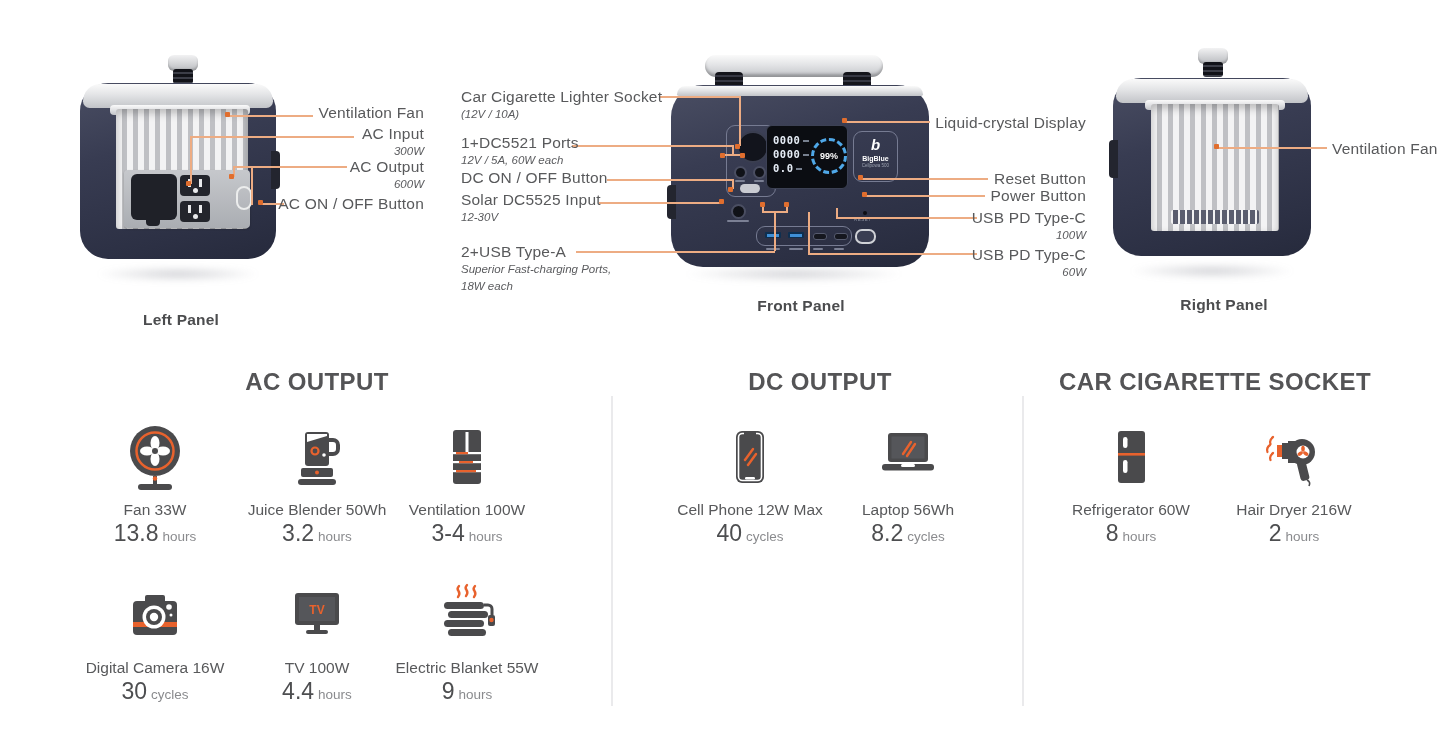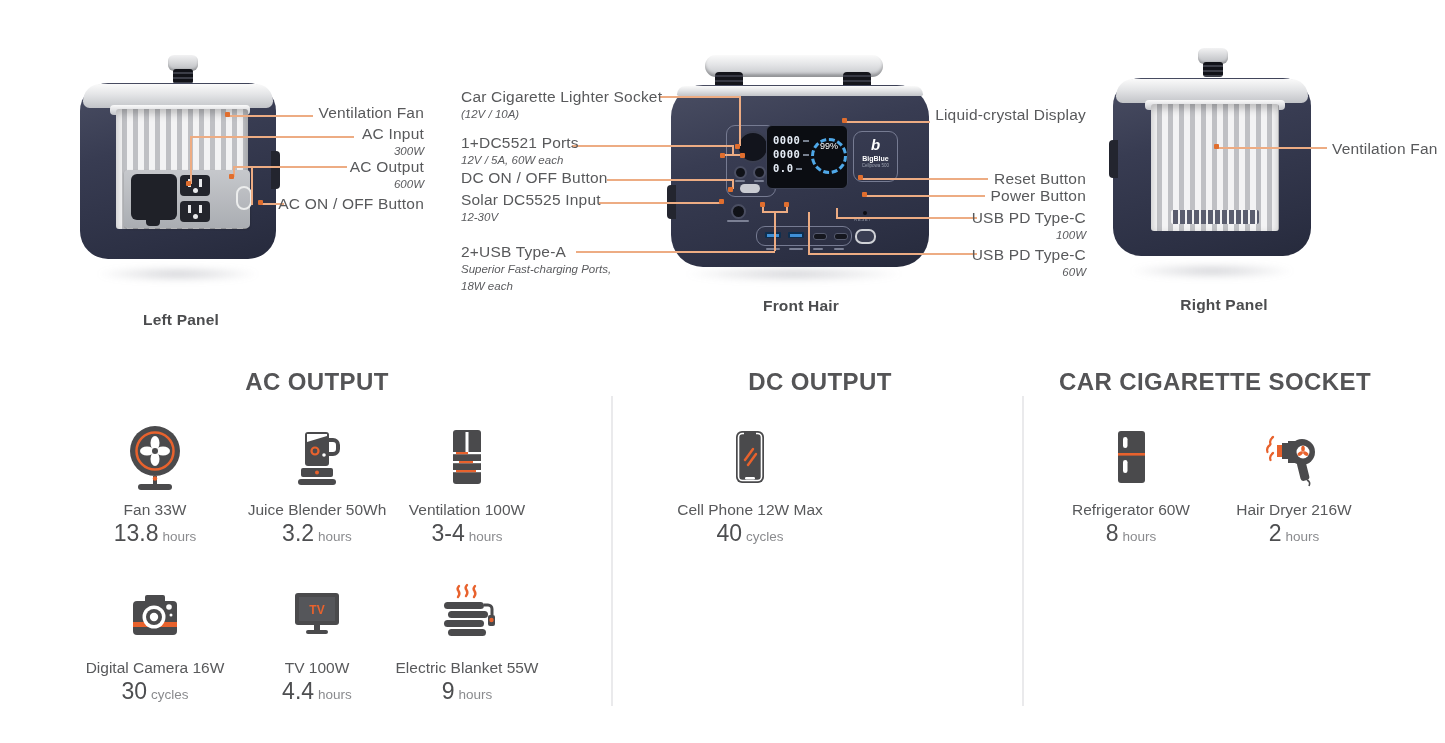--- a/index.html
+++ b/index.html
@@ -35,21 +35,21 @@
   .outlet i{position:absolute;top:4px;width:3px;height:8px;background:#e9eaec;}
   .outlet i:first-child{left:8px;} .outlet i:nth-child(2){right:8px;}
   .outlet u{position:absolute;left:12.5px;bottom:3px;width:5px;height:5px;border-radius:50%;background:#e9eaec;}
 
   
   .microbar{position:absolute;height:2px;background:#7b8094;border-radius:1px;}
   .lcd-digit{position:absolute;font-family:"DejaVu Sans Mono",monospace;font-weight:bold;
              color:#e6edf6;font-size:10.5px;letter-spacing:.5px;}
   .lcd-bar{display:inline-block;width:6px;height:2px;background:#77808f;margin-left:3px;vertical-align:middle;}
   .ring{position:absolute;width:30px;height:30px;border:3px dashed #4FA8E8;border-radius:50%;
-        display:flex;justify-content:center;color:#fff;font-size:9px;font-weight:400;}
+        display:flex;align-items:center;justify-content:center;color:#fff;font-size:9px;font-weight:700;}
 
   
   .sec-header{position:absolute;transform:translateX(-50%);font-size:24px;font-weight:600;
               color:#545456;letter-spacing:.4px;white-space:nowrap;}
   .divider{position:absolute;width:2px;background:#eaeaec;}
   .sec{position:absolute;display:grid;grid-auto-rows:158px;}
   .item{display:flex;flex-direction:column;align-items:center;}
   .icon-box{height:80px;display:flex;align-items:flex-end;justify-content:center;margin-bottom:9px;}
   .item-label{font-size:15.5px;color:#58595B;white-space:nowrap;}
   .item-value{margin-top:1px;white-space:nowrap;}
@@ -151,21 +151,21 @@
       <div class="silver abs" style="left:32px;top:22px;width:140px;height:10px;border-radius:4px;"></div>
       <div class="vent abs" style="left:38px;top:26px;width:128px;height:127px;"></div>
       <div class="abs" style="left:58px;top:132px;width:88px;height:14px;background:#5a5d6e;border-radius:2px;
            background-image:repeating-linear-gradient(to right,#f2f2f3 0 2px,transparent 2px 7px);"></div>
       <div class="abs" style="left:-4px;top:62px;width:9px;height:38px;background:#23252f;border-radius:4px 0 0 4px;"></div>
     </div>
     <div class="reflection" style="left:15px;right:15px;bottom:14px;"></div>
   </div>
 
   <div class="caption" style="left:181px;top:311px;">Left Panel</div>
-  <div class="caption" style="left:801px;top:297px;">Front Hair</div>
+  <div class="caption" style="left:801px;top:297px;">Front Panel</div>
   <div class="caption" style="left:1224px;top:296px;">Right Panel</div>
 
   <div class="divider" style="left:611px;top:396px;height:310px;"></div>
   <div class="divider" style="left:1022px;top:396px;height:310px;"></div>
 
 <div class="hline" style="left: 229px; top: 115px; width: 84px;"></div>
     <div class="ldot" style="left: 225px; top: 112px;"></div>
     <div class="vline" style="left: 190px; top: 137px; height: 47px;"></div>
     <div class="hline" style="left: 190px; top: 136px; width: 164px;"></div>
     <div class="ldot" style="left: 186px; top: 181px;"></div>
@@ -234,21 +234,21 @@
     </div>
     <div class="callout" style="top: 191px; left: 461px;">
       <div class="cl-label">Solar DC5525 Input</div>
       <div class="cl-sub">12-30V</div>
     </div>
     <div class="callout" style="top: 243px; left: 461px;">
       <div class="cl-label">2+USB Type-A</div>
       <div class="cl-sub">Superior Fast-charging Ports,</div>
       <div class="cl-sub">18W each</div>
     </div>
-    <div class="callout" style="top: 106px; right: 359px; text-align: right;">
+    <div class="callout" style="top: 114px; right: 359px; text-align: right;">
       <div class="cl-label">Liquid-crystal Display</div>
     </div>
     <div class="callout" style="top: 170px; right: 359px; text-align: center;">
       <div class="cl-label">Reset Button</div>
     </div>
     <div class="callout" style="top: 187px; right: 359px; text-align: right;">
       <div class="cl-label">Power Button</div>
     </div>
     <div class="callout" style="top: 209px; right: 359px; text-align: right;">
       <div class="cl-label">USB PD Type-C</div>
@@ -377,20 +377,36 @@
    <rect x="29" y="10" width="12" height="4" fill="#4A4A4C"></rect>
             <rect x="30" y="55" width="10" height="2.5" rx="1.2" fill="#fff"></rect>
    <g stroke="#E8622D" stroke-width="2.4" stroke-linecap="round">
               <line x1="30" y1="38" x2="38" y2="27"></line>
               <line x1="33" y1="43" x2="41" y2="32"></line>
             </g>
           </svg>
         </div>
         <div class="item-label">Cell Phone 12W Max</div>
         <div class="item-value"><span class="num">40</span><span class="unit">cycles</span></div>
+      </div>
+      <div class="item">
+        <div class="icon-box">
+          <svg width="70" height="70" viewBox="0 0 70 70">
+            <rect x="15" y="11" width="40" height="29" rx="3" fill="#4A4A4C"></rect>
+            <rect x="18.5" y="14.5" width="33" height="22" fill="#55565a"></rect>
+   <g stroke="#E8622D" stroke-width="2.4" stroke-linecap="round">
+              <line x1="30" y1="32" x2="38" y2="20"></line>
+              <line x1="34" y1="34" x2="42" y2="22"></line>
+            </g>
+   <rect x="9" y="42" width="52" height="6.5" rx="3" fill="#4A4A4C"></rect>
+            <rect x="28" y="42" width="14" height="3" rx="1.5" fill="#fff"></rect>
+          </svg>
+        </div>
+        <div class="item-label">Laptop 56Wh</div>
+        <div class="item-value"><span class="num">8.2</span><span class="unit">cycles</span></div>
       </div>
     </div>
     <div class="sec-header" style="left: 1215px; top: 368px;">CAR CIGARETTE SOCKET</div>
     <div class="sec" style="left: 1045px; top: 412px; grid-template-columns: 172px 154px;">
       <div class="item">
         <div class="icon-box">
           <svg width="70" height="70" viewBox="0 0 70 70">
             <rect x="22" y="9" width="27" height="52" rx="3" fill="#4A4A4C"></rect>
             <rect x="22" y="31" width="27" height="2.6" fill="#E8622D"></rect>
    <rect x="27" y="15" width="4.5" height="11" rx="2.2" fill="#fff"></rect>

